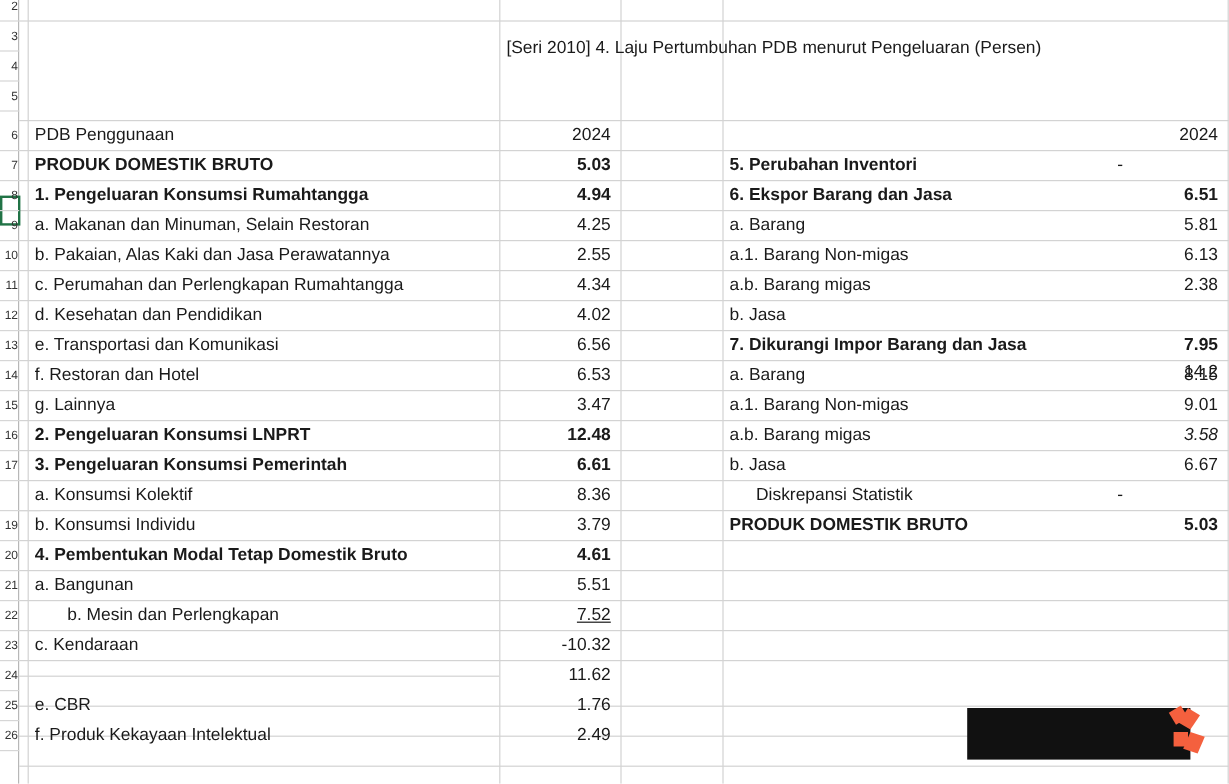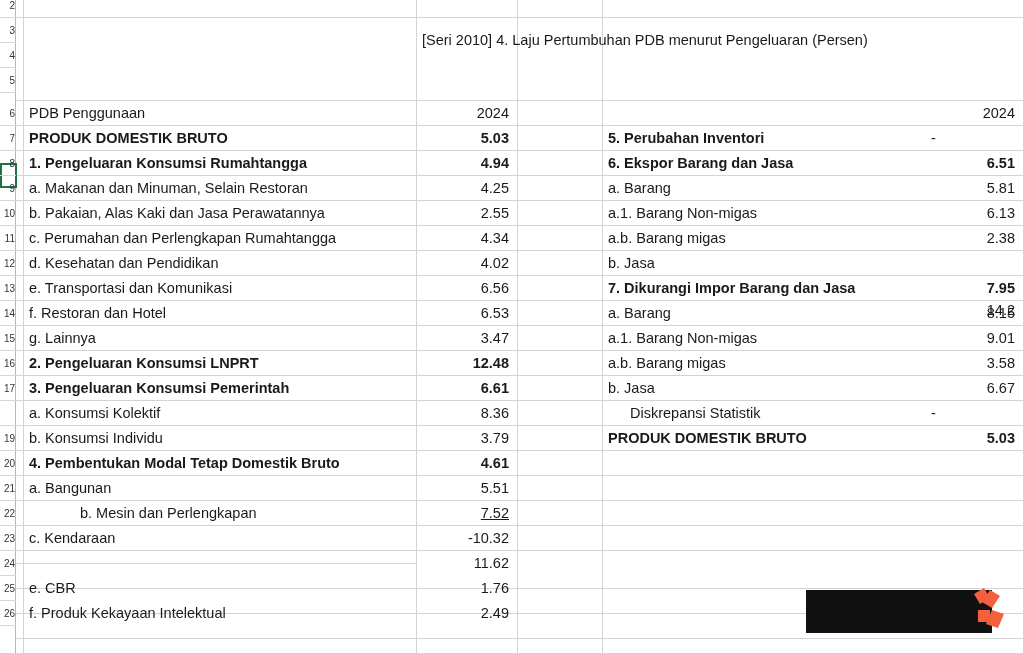--- a/index.html
+++ b/index.html
@@ -185,21 +185,21 @@
   <div class="cell left bold" style="left:23px;top:376px;width:393px;">3. Pengeluaran Konsumsi Pemerintah</div>
   <div class="cell right bold" style="left:416px;top:376px;width:101px;">6.61</div>
   <div class="cell left" style="left:23px;top:401px;width:393px;">a. Konsumsi Kolektif</div>
   <div class="cell right" style="left:416px;top:401px;width:101px;">8.36</div>
   <div class="cell left" style="left:23px;top:426px;width:393px;">b. Konsumsi Individu</div>
   <div class="cell right" style="left:416px;top:426px;width:101px;">3.79</div>
   <div class="cell left bold" style="left:23px;top:451px;width:393px;">4. Pembentukan Modal Tetap Domestik Bruto</div>
   <div class="cell right bold" style="left:416px;top:451px;width:101px;">4.61</div>
   <div class="cell left" style="left:23px;top:476px;width:393px;">a. Bangunan</div>
   <div class="cell right" style="left:416px;top:476px;width:101px;">5.51</div>
-  <div class="cell left" style="left:32px;top:501px;width:393px;padding-left:48px;">b. Mesin dan Perlengkapan</div>
+  <div class="cell left" style="left:8px;top:501px;width:393px;padding-left:48px;">b. Mesin dan Perlengkapan</div>
   <div class="cell right" style="left:416px;top:501px;width:101px;text-decoration:underline;">7.52</div>
   <div class="cell left" style="left:23px;top:526px;width:393px;">c. Kendaraan</div>
   <div class="cell right" style="left:416px;top:526px;width:101px;">-10.32</div>
   <div class="cell right" style="left:416px;top:551px;width:101px;">11.62</div>
   <div class="cell left" style="left:23px;top:576px;width:393px;">e. CBR</div>
   <div class="cell right" style="left:416px;top:576px;width:101px;">1.76</div>
   <div class="cell left" style="left:23px;top:601px;width:393px;">f. Produk Kekayaan Intelektual</div>
   <div class="cell right" style="left:416px;top:601px;width:101px;">2.49</div>
 
   <div class="cell left bold" style="left:602px;top:126px;width:298px;">5. Perubahan Inventori</div>
@@ -214,21 +214,21 @@
   <div class="cell right" style="left:900px;top:226px;width:123px;">2.38</div>
   <div class="cell left" style="left:602px;top:251px;width:298px;">b. Jasa</div>
   <div class="cell right" style="left:900px;top:251px;width:123px;margin-top:47px;">14.2</div>
   <div class="cell left bold" style="left:602px;top:276px;width:298px;">7. Dikurangi Impor Barang dan Jasa</div>
   <div class="cell right bold" style="left:900px;top:276px;width:123px;">7.95</div>
   <div class="cell left" style="left:602px;top:301px;width:298px;">a. Barang</div>
   <div class="cell right" style="left:900px;top:301px;width:123px;">8.15</div>
   <div class="cell left" style="left:602px;top:326px;width:298px;">a.1. Barang Non-migas</div>
   <div class="cell right" style="left:900px;top:326px;width:123px;">9.01</div>
   <div class="cell left" style="left:602px;top:351px;width:298px;">a.b. Barang migas</div>
-  <div class="cell right" style="left:900px;top:351px;width:123px;">3.58</div>
+  <div class="cell right" style="left:900px;top:351px;width:123px;font-style:italic;">3.58</div>
   <div class="cell left" style="left:602px;top:376px;width:298px;">b. Jasa</div>
   <div class="cell right" style="left:900px;top:376px;width:123px;">6.67</div>
   <div class="cell left" style="left:602px;top:401px;width:298px;padding-left:28px;">Diskrepansi Statistik</div>
   <div class="cell left" style="left:925px;top:401px;width:98px;">-</div>
   <div class="cell left bold" style="left:602px;top:426px;width:298px;">PRODUK DOMESTIK BRUTO</div>
   <div class="cell right bold" style="left:900px;top:426px;width:123px;">5.03</div>
 
   <div class="redaction" style="left:806px;top:590px;width:186px;height:43px;"></div>
   <svg class="logo-mark" style="left:968px;top:588px;" width="42" height="48" viewBox="0 0 42 48">
     <path d="M6 6 L16 0 L22 10 L12 16 Z" fill="#f4603e"></path>

